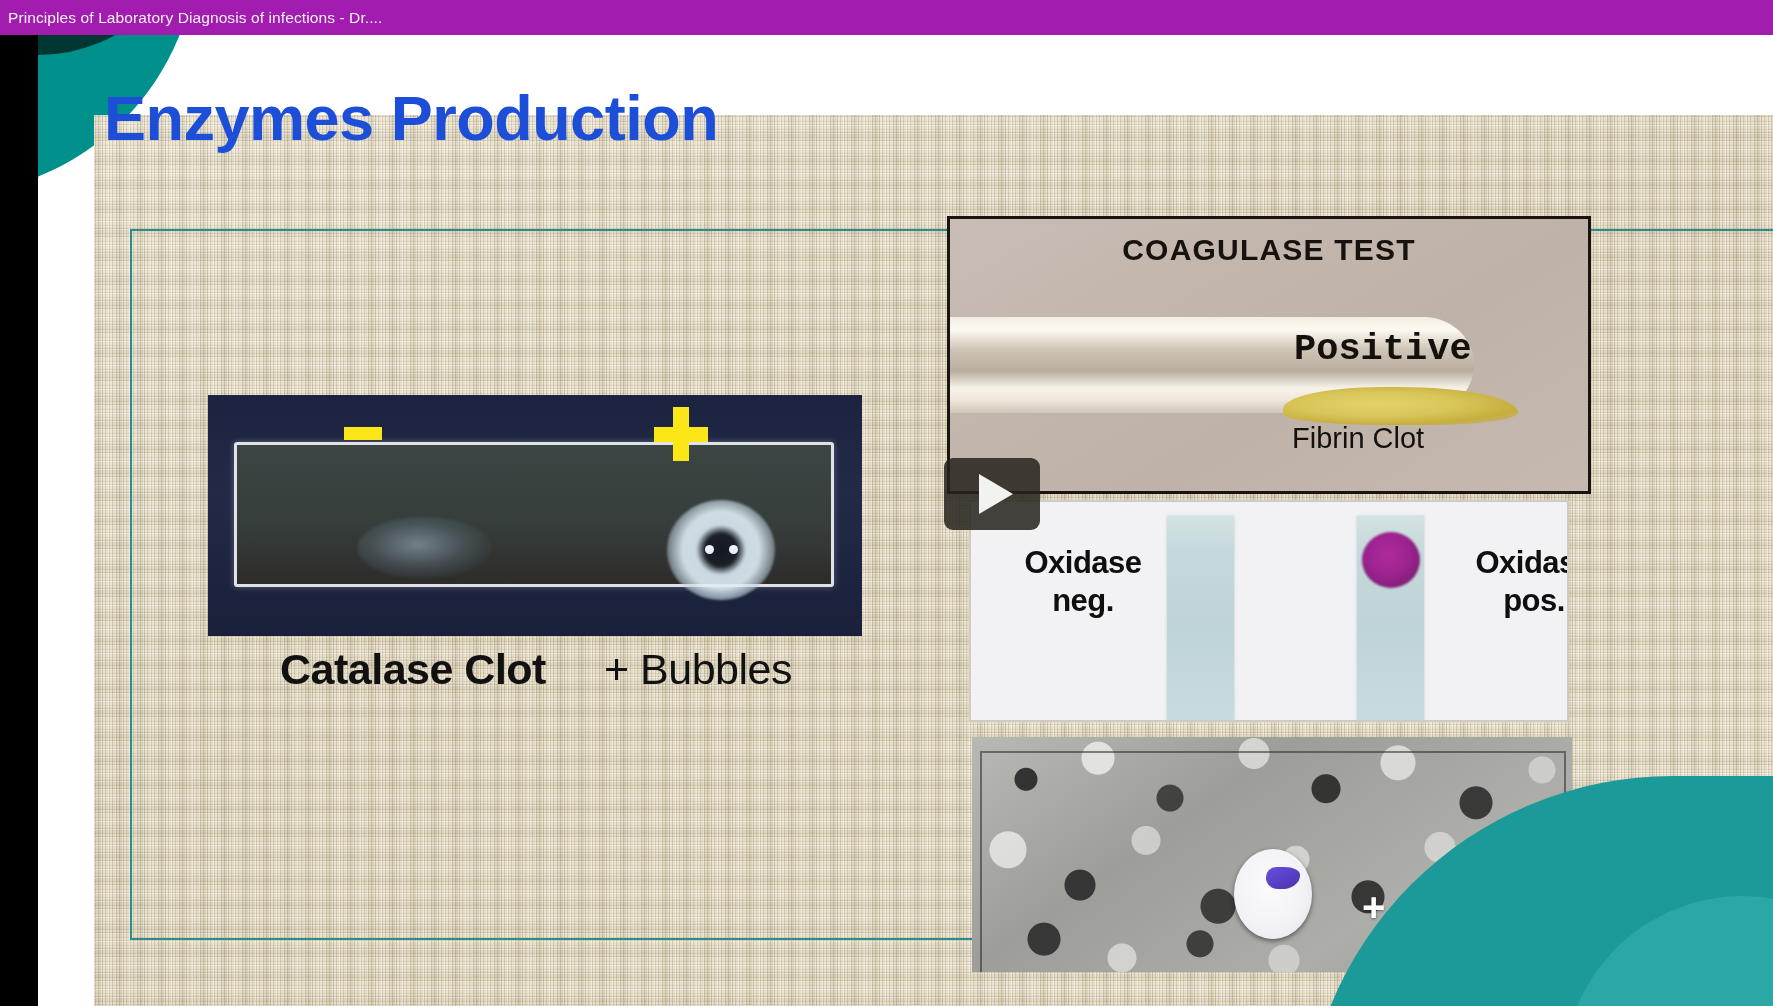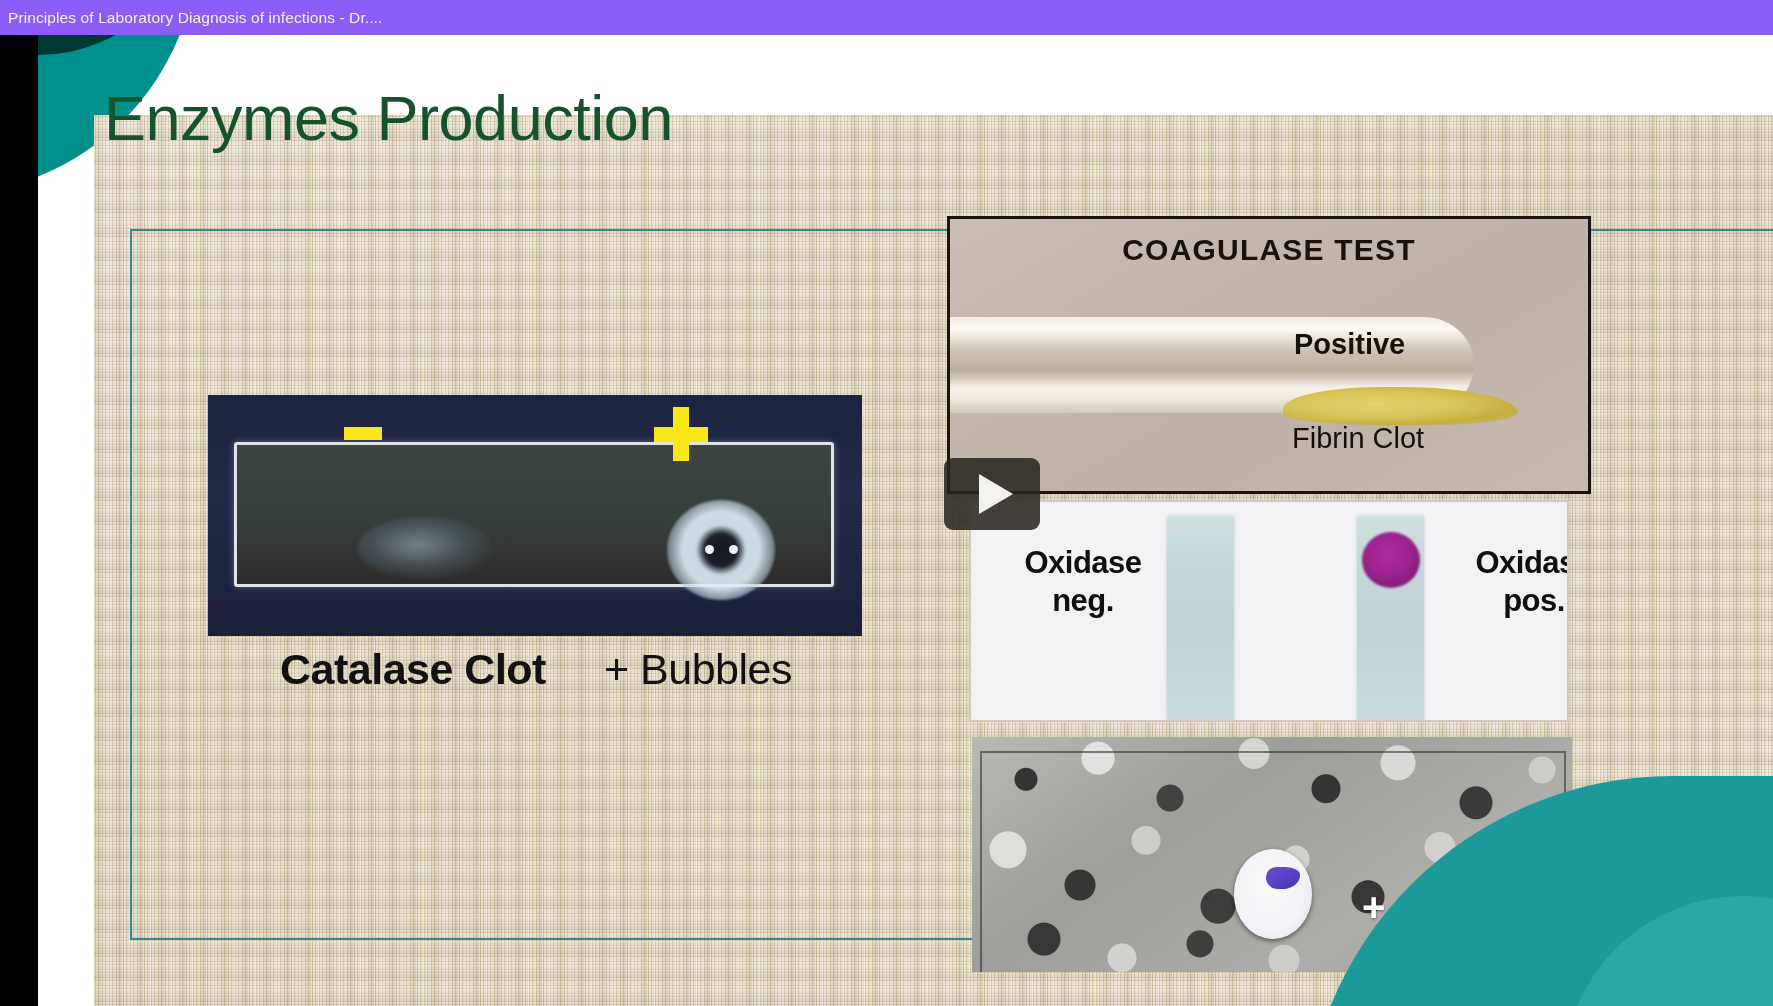--- a/index.html
+++ b/index.html
@@ -23,21 +23,21 @@
     background: #000000;
     overflow: hidden;
   }
 
   
   #titlebar {
     position: absolute;
     left: 0; top: 0;
     width: 1773px;
     height: 35px;
-    background: #8b5cf6;
+    background: #a21caf;
     z-index: 60;
   }
   #titlebar .title-text {
     position: absolute;
     left: 8px;
     top: 9px;
     font-size: 15.5px;
     color: #f2f2f2;
     white-space: nowrap;
     letter-spacing: 0.1px;
@@ -107,22 +107,22 @@
     background: #2ba8a6;
     z-index: 31;
   }
 
   
   .slide-title {
     position: absolute;
     left: 66px;
     top: 8px;
     font-size: 63px;
-    font-weight: 400;
-    color: #14532d;
+    font-weight: 700;
+    color: #1d4ed8;
     letter-spacing: -0.5px;
     line-height: 1.05;
     z-index: 10;
     font-family: "Liberation Sans", sans-serif;
   }
 
   
   #canvas {
     position: absolute;
     left: 56px;
@@ -360,23 +360,24 @@
     height: 38px;
     background: radial-gradient(ellipse at 40% 45%,
         #e4d36a 0%, #d9c659 40%, #c6ae3e 70%, rgba(190,170,80,0.25) 100%);
     border-radius: 50% 60% 45% 55% / 70% 80% 40% 35%;
     filter: blur(0.6px);
   }
   .coag-positive {
     position: absolute;
     left: 344px;
     top: 109px;
-    font-size: 29px;
+    font-size: 37px;
     font-weight: bold;
     color: #14100c;
+    font-family: Liberation Mono, monospace;
   }
   .coag-fibrin {
     position: absolute;
     left: 342px;
     top: 203px;
     font-size: 29px;
     font-weight: normal;
     color: #14100c;
   }
 

